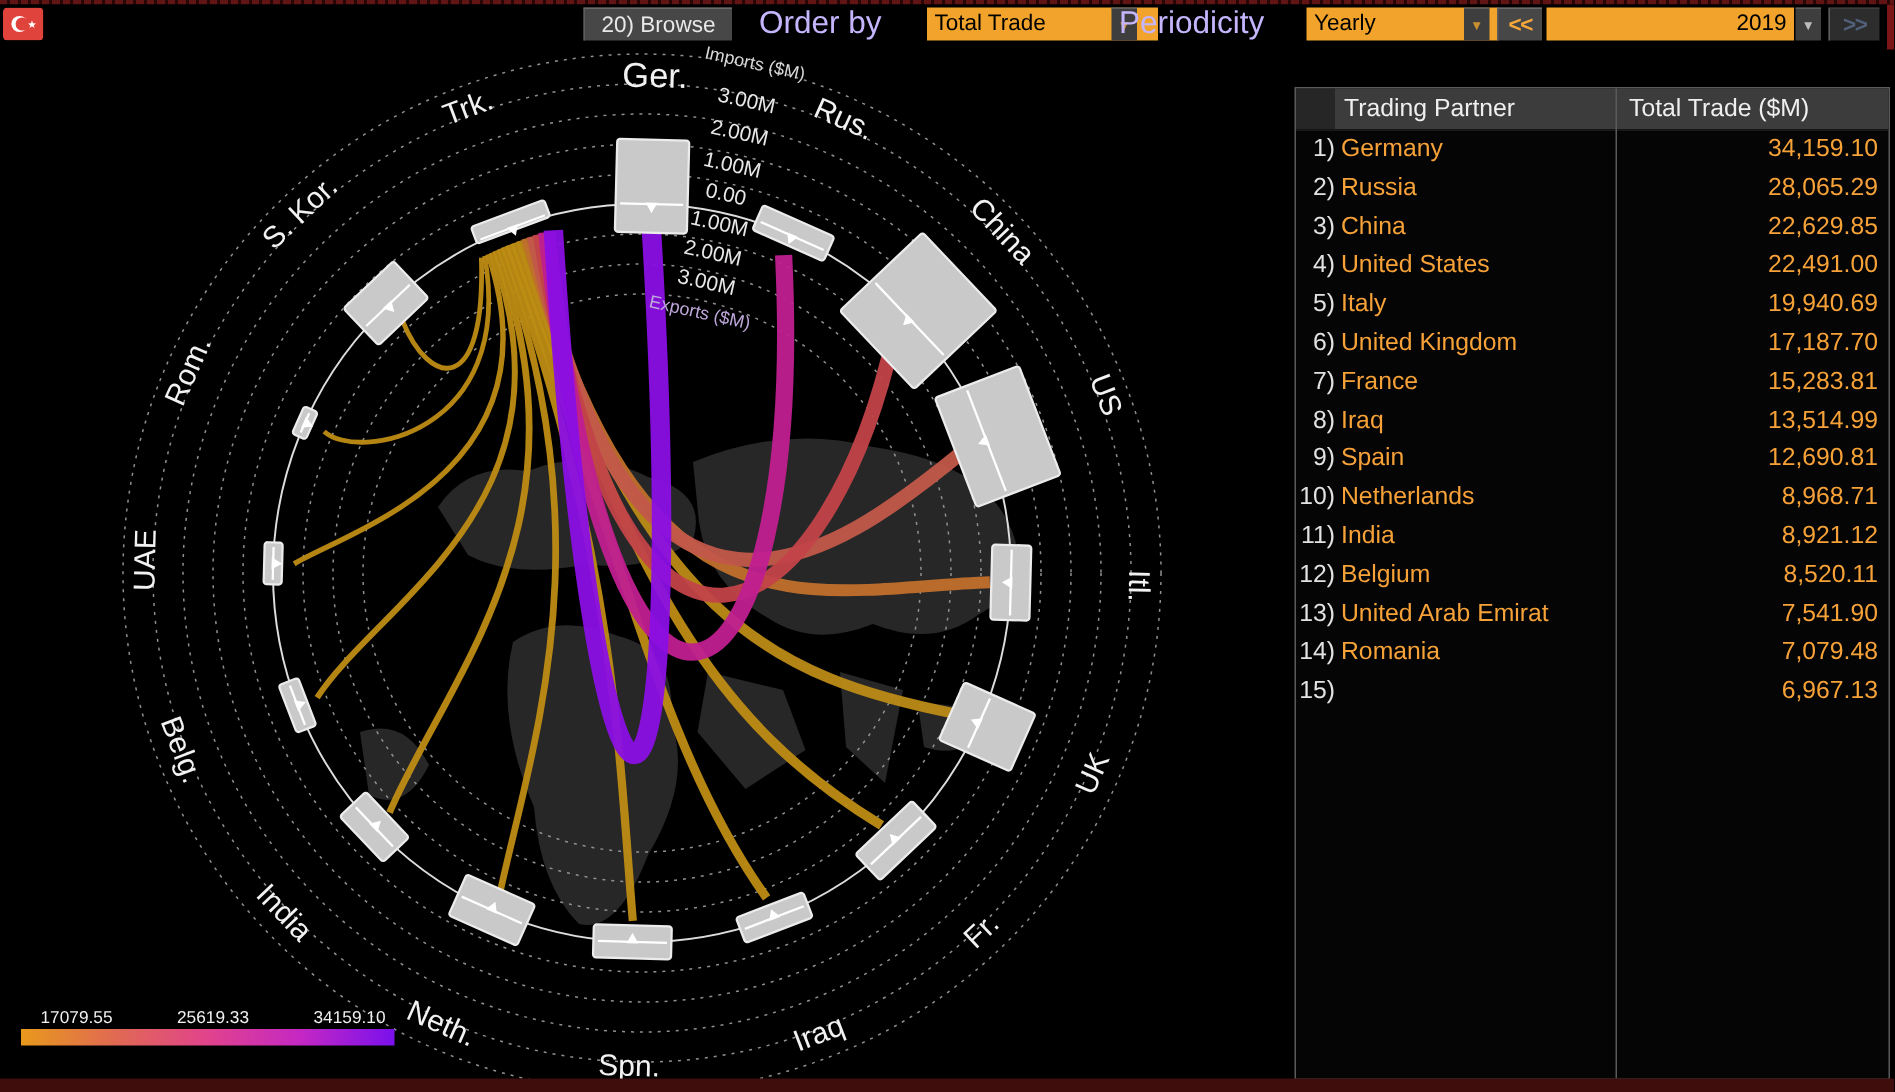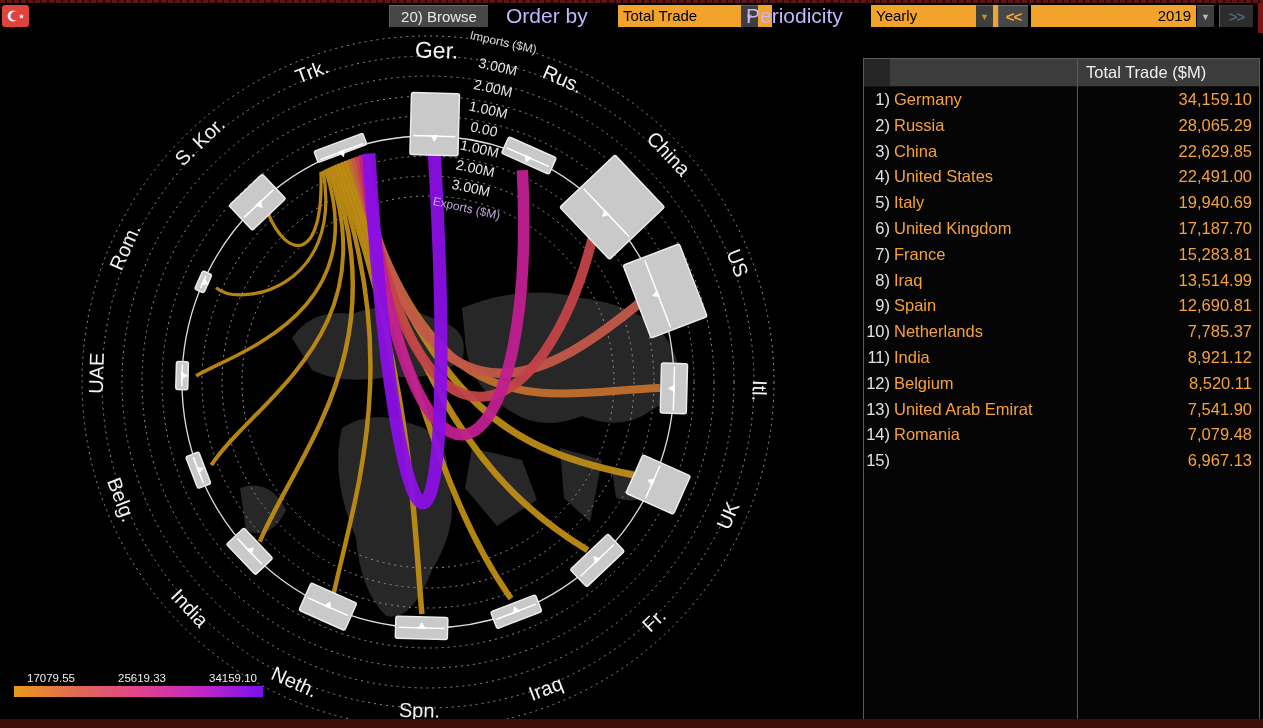--- a/index.html
+++ b/index.html
@@ -221,20 +221,21 @@
           <rect x="14" y="656" width="249" height="11" fill="url(#lg)"></rect>
           <text x="51" y="652" fill="#F0F0F0" font-size="11.5" font-family="Liberation Sans, sans-serif" text-anchor="middle">17079.55</text>
           <text x="142" y="652" fill="#F0F0F0" font-size="11.5" font-family="Liberation Sans, sans-serif" text-anchor="middle">25619.33</text>
           <text x="233" y="652" fill="#F0F0F0" font-size="11.5" font-family="Liberation Sans, sans-serif" text-anchor="middle">34159.10</text>
         </g>
       </svg></div>
 
   <div class="ttable">
     <div class="tt-header">
       <div class="gutter"></div>
+      <div class="tt-h1">Trading Partner</div>
       <div class="tt-h2">Total Trade ($M)</div>
     </div>
     <div class="tt-divider"></div>
     <div class="tt-rows" id="tt-rows">
         <div class="tt-row">
           <span class="tt-num">1)</span>
           <span class="tt-name">Germany</span>
           <span class="tt-val">34,159.10</span>
         </div>
         <div class="tt-row">
@@ -273,21 +274,21 @@
           <span class="tt-val">13,514.99</span>
         </div>
         <div class="tt-row">
           <span class="tt-num">9)</span>
           <span class="tt-name">Spain</span>
           <span class="tt-val">12,690.81</span>
         </div>
         <div class="tt-row">
           <span class="tt-num">10)</span>
           <span class="tt-name">Netherlands</span>
-          <span class="tt-val">7,785.37</span>
+          <span class="tt-val">8,968.71</span>
         </div>
         <div class="tt-row">
           <span class="tt-num">11)</span>
           <span class="tt-name">India</span>
           <span class="tt-val">8,921.12</span>
         </div>
         <div class="tt-row">
           <span class="tt-num">12)</span>
           <span class="tt-name">Belgium</span>
           <span class="tt-val">8,520.11</span>

